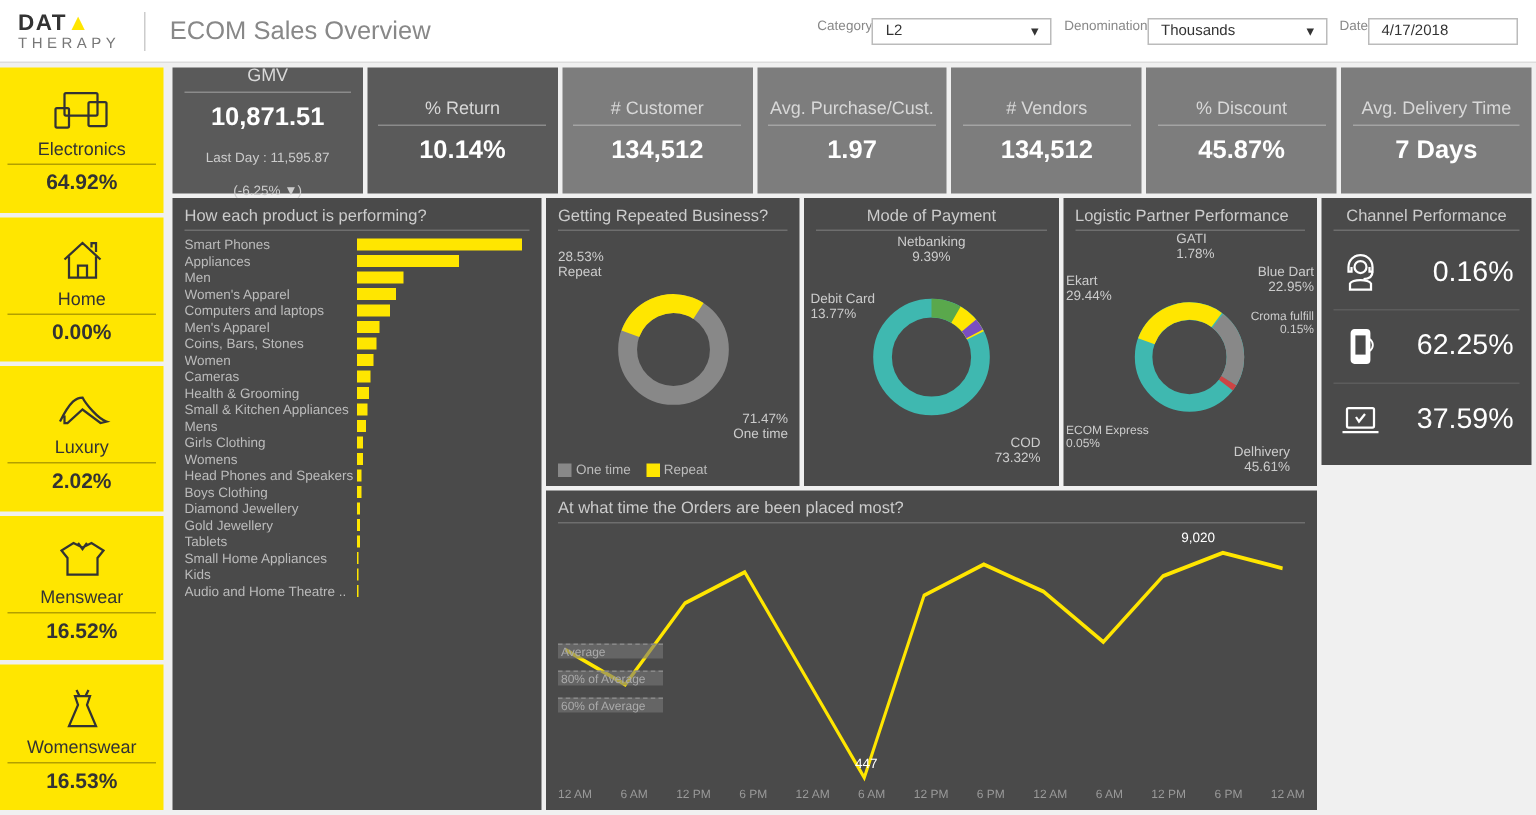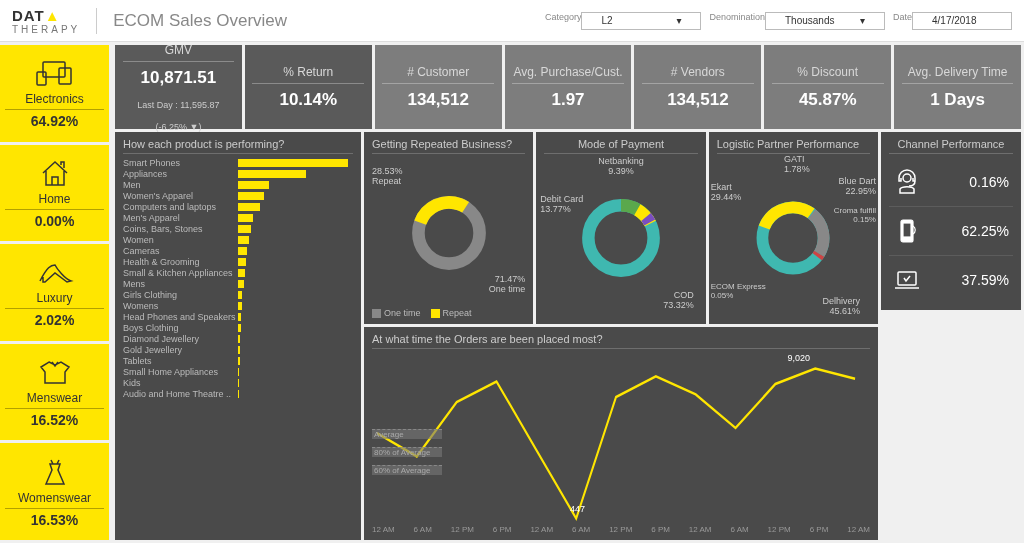--- a/index.html
+++ b/index.html
@@ -5,21 +5,21 @@
 *{box-sizing:border-box;margin:0;padding:0;font-family:'Segoe UI',Arial,sans-serif}
 body{background:#f0f0f0;width:1024px;height:543px;overflow:hidden;font-size:11px;color:#ccc}
 .top{height:42px;background:#fff;display:flex;align-items:center;padding:0 12px;border-bottom:1px solid #ddd}
 .logo{font-size:15px;font-weight:700;color:#333;letter-spacing:1px}
 .logo .th{display:block;font-size:10px;letter-spacing:3px;color:#777;font-weight:400}
 .vr{width:1px;height:26px;background:#ccc;margin:0 16px}
 .title{font-size:17px;color:#888;font-weight:400}
 .filters{margin-left:auto;display:flex;gap:8px}
 .fil{display:flex;flex-direction:row}
 .fil label{font-size:9px;color:#888;margin-bottom:1px}
-.fil .sel{border:1px solid #bbb;background:#fff;height:18px;min-width:120px;padding:1px 19px;font-size:10px;color:#333;display:flex;justify-content:space-between;align-items:center}
+.fil .sel{border:1px solid #bbb;background:#fff;height:18px;min-width:120px;padding:1px 8px;font-size:10px;color:#333;display:flex;justify-content:space-between;align-items:center}
 .main{display:flex;height:501px}
 .side{width:112px;display:flex;flex-direction:column;gap:3px;padding:3px 3px 3px 0}
 .cat{background:#ffe600;flex:1;display:flex;flex-direction:column;align-items:center;justify-content:center;color:#333;cursor:pointer}
 .cat .ico{height:32px;display:flex;align-items:center;justify-content:center;margin-bottom:3px}
 .cat .nm{font-size:12px;font-weight:500}
 .cat .pct{font-size:14px;font-weight:600;border-top:1px solid rgba(0,0,0,.3);width:90%;text-align:center;padding-top:3px;margin-top:3px}
 .content{flex:1;padding:3px;display:flex;flex-direction:column;gap:3px}
 .kpis{height:84px;display:flex;gap:3px}
 .kpi{flex:1;background:#7d7d7d;display:flex;flex-direction:column;align-items:center;justify-content:center;color:#eee}
 .kpi.dk{background:#5a5a5a}
@@ -38,21 +38,21 @@
 .donuts{height:192px;display:flex;gap:3px}
 .donuts .panel{flex:1;position:relative}
 .time{flex:1}
 .time .chart{flex:1;position:relative}
 .right{width:140px;display:flex;flex-direction:column;gap:3px}
 .right .panel{flex:0 0 auto}
 .chp{flex:1}
 .ch-row{display:flex;align-items:center;justify-content:space-between;padding:10px 4px;border-bottom:1px solid rgba(255,255,255,.1)}
 .ch-row:last-child{border:none}
 .ch-row .ci{width:28px;height:28px;display:flex;align-items:center;justify-content:center}
-.ch-row .cv{font-size:14px;color:#fff;font-weight:500}
+.ch-row .cv{font-size:19px;color:#fff;font-weight:500}
 .legend{display:flex;gap:10px;font-size:9px;color:#bbb;margin-top:auto}
 .legend span{display:flex;align-items:center;gap:3px}
 .sw{width:9px;height:9px}
 .donut-wrap{flex:1;display:flex;align-items:center;justify-content:center;position:relative}
 svg{overflow:visible}
 .axis{position:absolute;bottom:0;left:0;right:0;display:flex;justify-content:space-between;font-size:8px;color:#999}
 .ann{position:absolute;font-size:9px;color:#ccc}
 .ref{position:absolute;left:0;right:0;border-top:1px dashed #888;font-size:8px;color:#aaa;padding-left:2px;background:rgba(120,120,120,.6);width:70px}
 </style>
 </head>
@@ -164,21 +164,21 @@
       <div class="kpi">
           <div class="lbl"># Vendors</div>
           <div class="val">134,512</div>
         </div>
       <div class="kpi">
           <div class="lbl">% Discount</div>
           <div class="val">45.87%</div>
         </div>
       <div class="kpi">
           <div class="lbl">Avg. Delivery Time</div>
-          <div class="val">1 Days</div>
+          <div class="val">7 Days</div>
         </div>
     </div>
 
     <div class="row2">
       <div class="panel prod">
         <div class="hd">How each product is performing?</div>
         <div class="bars" id="bars">
             <div class="br">
               <div class="bn">Smart Phones</div>
               <div class="bb" style="width:110.00000000000001px"></div>

